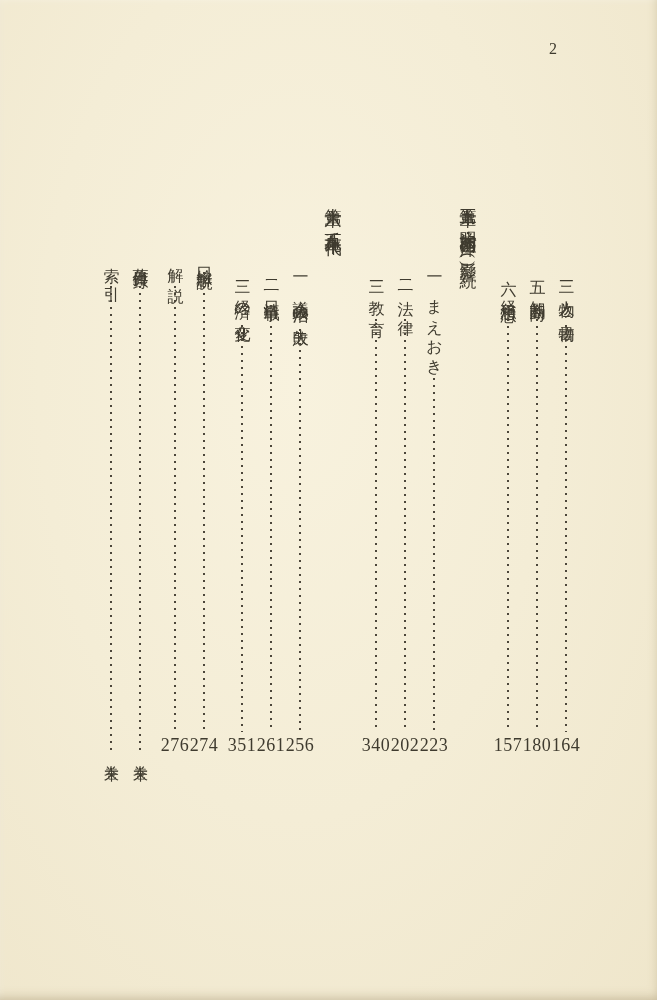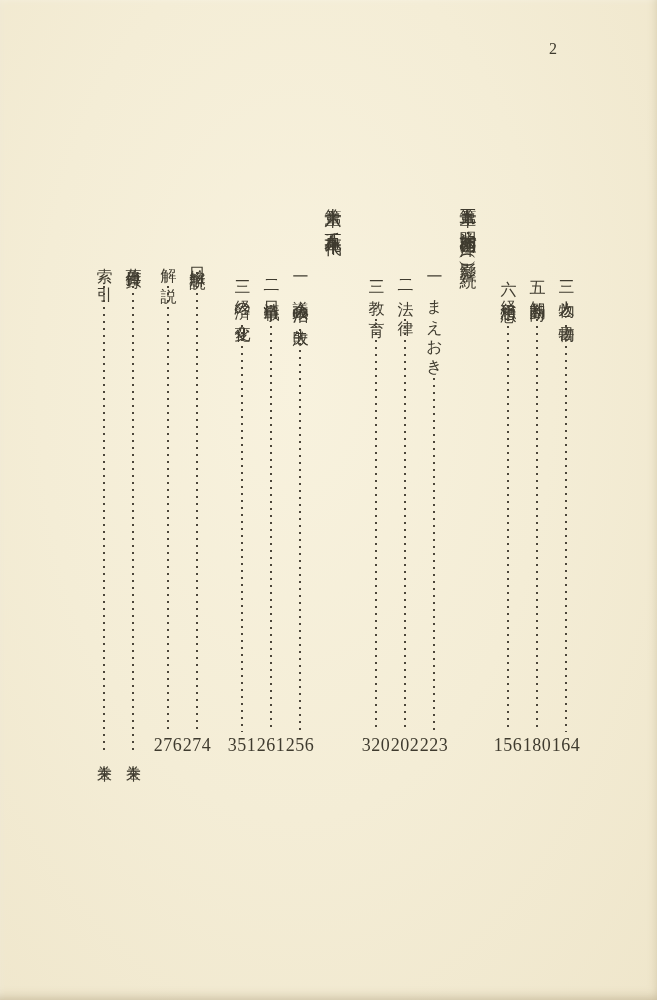--- a/index.html
+++ b/index.html
@@ -36,21 +36,21 @@
   .cnum{font-size:17px;letter-spacing:.5px;margin-top:0;}
   .ctitle{font-size:17px;letter-spacing:1.5px;margin-top:21px;}
   .dots{
     flex:1 1 auto;width:2px;min-height:12px;
     margin-top:9px;margin-bottom:3px;
     background:repeating-linear-gradient(to bottom,#4c463a 0 1.8px,transparent 1.8px 7px);
   }
   .pnum{height:20px;line-height:20px;font-size:18px;letter-spacing:.5px;}
   .pnum-v{writing-mode:vertical-rl;text-orientation:upright;font-size:15px;letter-spacing:2px;margin-bottom:-2px;}
   
-  .mr6{margin-right:6px}.mr11{margin-right:11px}.mr14{margin-right:14px}.mr15{margin-right:16px}
+  .mr6{margin-right:6px}.mr11{margin-right:11px}.mr14{margin-right:14px}.mr15{margin-right:9px}
   .ml4{margin-left:4px}.ml5{margin-left:5px}
 </style>
 </head>
 <body>
 
 <div class="page">
 
   <div class="folio">2</div>
 
   <div class="toc">
@@ -67,21 +67,21 @@
       <span class="v num">五</span>
       <span class="v title">知的動向</span>
       <div class="dots"></div>
       <div class="pnum">180</div>
     </div>
 
     <div class="col item">
       <span class="v num">六</span>
       <span class="v title">経済思想</span>
       <div class="dots"></div>
-      <div class="pnum">156</div>
+      <div class="pnum">157</div>
     </div>
 
     <div class="col chapter mr11 ml5">
       <span class="v cnum">第十五章</span>
       <span class="v ctitle">明治初期・西洋の影響(続)</span>
     </div>
 
     <div class="col item">
       <span class="v num">一</span>
       <span class="v title">まえおき</span>
@@ -93,21 +93,21 @@
       <span class="v num">二</span>
       <span class="v title">法　律</span>
       <div class="dots"></div>
       <div class="pnum">202</div>
     </div>
 
     <div class="col item">
       <span class="v num">三</span>
       <span class="v title">教　育</span>
       <div class="dots"></div>
-      <div class="pnum">320</div>
+      <div class="pnum">340</div>
     </div>
 
 
     <div class="col chapter mr14 ml4">
       <span class="v cnum">第十六章</span>
       <span class="v ctitle">千八百九十年代</span>
     </div>
 
     <div class="col item">
       <span class="v num">一</span>

